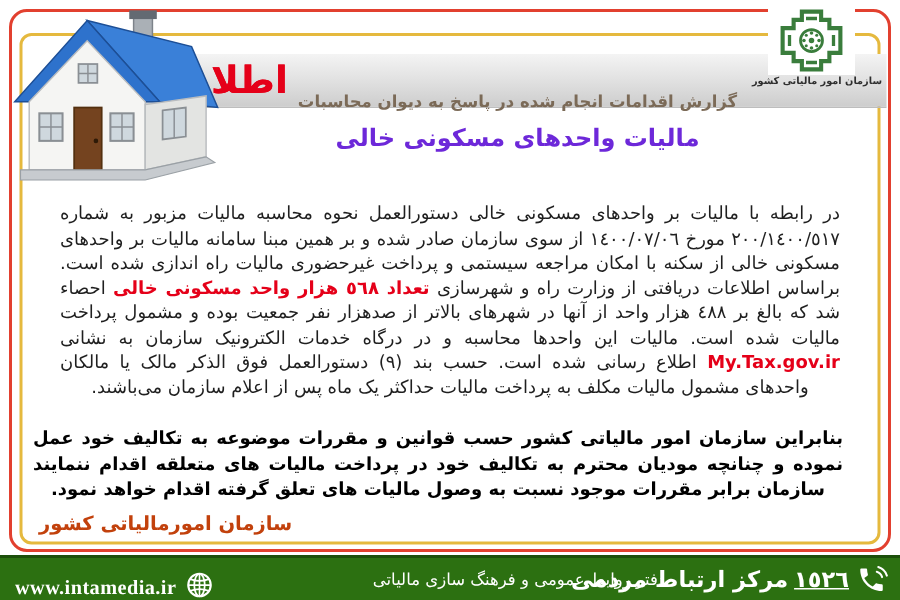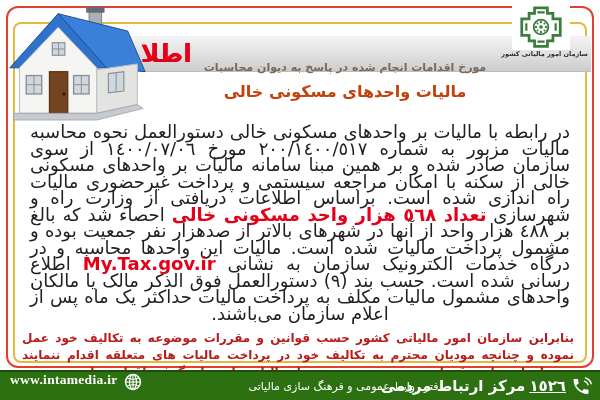--- a/index.html
+++ b/index.html
@@ -26,55 +26,55 @@
   .page-title{
     color:#e50019;font-size:25px;font-weight:bold;letter-spacing:0;
     direction:rtl;line-height:1;text-shadow:0 0 .4px #e50019;
   }
   .subtitle{
     position:absolute;left:140px;right:50px;top:61px;text-align:center;
     color:#7b6a57;font-size:11px;font-weight:bold;direction:rtl;
   }
   .section-title{
     position:absolute;left:140px;right:50px;top:82px;text-align:center;
-    color:#c2410c;font-size:16px;font-weight:bold;direction:rtl;
+    color:#6d28d9;font-size:16px;font-weight:bold;direction:rtl;
   }
   
   .house{position:absolute;left:4px;top:0;width:145px;height:125px;}
   
   .logo{position:absolute;right:30px;top:4px;width:58px;height:46px;
     background:#ffffff;display:flex;align-items:center;justify-content:center;}
   .logo-caption{
     position:absolute;right:12px;top:51px;width:94px;text-align:right;
     font-size:6.5px;color:#2e2e2e;font-weight:bold;direction:rtl;line-height:1.2;
   }
   
   .content{position:absolute;left:22px;right:22px;top:116px;direction:rtl;}
   .body-black{
-    margin:8px;color:#1f1f1f;font-size:18px;line-height:16.5px;
+    margin:18px;color:#1f1f1f;font-size:12px;line-height:16.5px;
     text-align:justify;text-align-last:center;
   }
   .hl-red{color:#e50019;font-weight:bold;}
   .portal-link{color:#e50019;font-weight:bold;direction:ltr;unicode-bidi:embed;}
   .body-blue{
-    margin:5px 4px 0 0;color:#b91c1c;font-size:12px;line-height:17px;
+    margin:5px 16px 0 0;color:#000000;font-size:12px;line-height:17px;
     font-weight:bold;text-align:justify;text-align-last:center;
   }
   .signature{
     margin-top:7px;color:#c2410c;font-size:13px;font-weight:bold;
     text-align:left;direction:rtl;padding-left:4px;
   }
   
   .footer-bar{
     position:absolute;left:0;right:0;bottom:0;height:28px;background:#2c7011;
     border-top:2px solid #1c4f0a;color:#ffffff;
   }
   .footer-left{
     position:absolute;left:10px;top:0;height:28px;display:flex;
-    align-items:flex-start;gap:5px;
+    align-items:flex-end;gap:5px;
   }
   .website{font-family:"Liberation Serif",serif;font-weight:bold;
     font-size:13.5px;letter-spacing:.3px;color:#fff;text-decoration:none;}
   .footer-center{
     position:absolute;left:50%;top:0;transform:translateX(-50%);height:28px;
     display:flex;align-items:center;font-size:11px;font-weight:normal;direction:rtl;margin-left:46px;
   }
   .footer-right{
     position:absolute;right:8px;top:0;height:28px;display:flex;direction:rtl;
     align-items:center;gap:4px;
@@ -141,21 +141,21 @@
       <circle cx="18.5" cy="24" r="1.3" fill="#3a7d3c"></circle>
       <circle cx="29.5" cy="24" r="1.3" fill="#3a7d3c"></circle>
       <circle cx="20.2" cy="20.2" r="1.1" fill="#3a7d3c"></circle>
       <circle cx="27.8" cy="20.2" r="1.1" fill="#3a7d3c"></circle>
       <circle cx="20.2" cy="27.8" r="1.1" fill="#3a7d3c"></circle>
       <circle cx="27.8" cy="27.8" r="1.1" fill="#3a7d3c"></circle>
     </svg>
   </div>
   <div class="logo-caption">سازمان امور مالیاتی کشور</div>
 
-  <div class="subtitle">مورخ اقدامات انجام شده در پاسخ به دیوان محاسبات</div>
+  <div class="subtitle">گزارش اقدامات انجام شده در پاسخ به دیوان محاسبات</div>
   <div class="section-title">مالیات واحدهای مسکونی خالی</div>
 
   <div class="content">
     <p class="body-black"><span>در رابطه با مالیات بر واحدهای مسکونی خالی دستورالعمل نحوه محاسبه مالیات مزبور به شماره ٢٠٠/١٤٠٠/٥١٧ مورخ ١٤٠٠/٠٧/٠٦ از سوی سازمان صادر شده و بر همین مبنا سامانه مالیات بر واحدهای مسکونی خالی از سکنه با امکان مراجعه سیستمی و پرداخت غیرحضوری مالیات راه اندازی شده است. براساس اطلاعات دریافتی از وزارت راه و شهرسازی </span><span class="hl-red">تعداد ٥٦٨ هزار واحد مسکونی خالی</span><span> احصاء شد که بالغ بر ٤٨٨ هزار واحد از آنها در شهرهای بالاتر از صدهزار نفر جمعیت بوده و مشمول پرداخت مالیات شده است. مالیات این واحدها محاسبه و در درگاه خدمات الکترونیک سازمان به نشانی </span><span class="portal-link">My.Tax.gov.ir</span><span> اطلاع رسانی شده است. حسب بند (٩) دستورالعمل فوق الذکر مالک یا مالکان واحدهای مشمول مالیات مکلف به پرداخت مالیات حداکثر یک ماه پس از اعلام سازمان می‌باشند.</span></p>
     <p class="body-blue">بنابراین سازمان امور مالیاتی کشور حسب قوانین و مقررات موضوعه به تکالیف خود عمل نموده و چنانچه مودیان محترم به تکالیف خود در پرداخت مالیات های متعلقه اقدام ننمایند سازمان برابر مقررات موجود نسبت به وصول مالیات های تعلق گرفته اقدام خواهد نمود.</p>
     <div class="signature">سازمان امورمالیاتی کشور</div>
   </div>
 
   <div class="footer-bar">
     <div class="footer-left">

